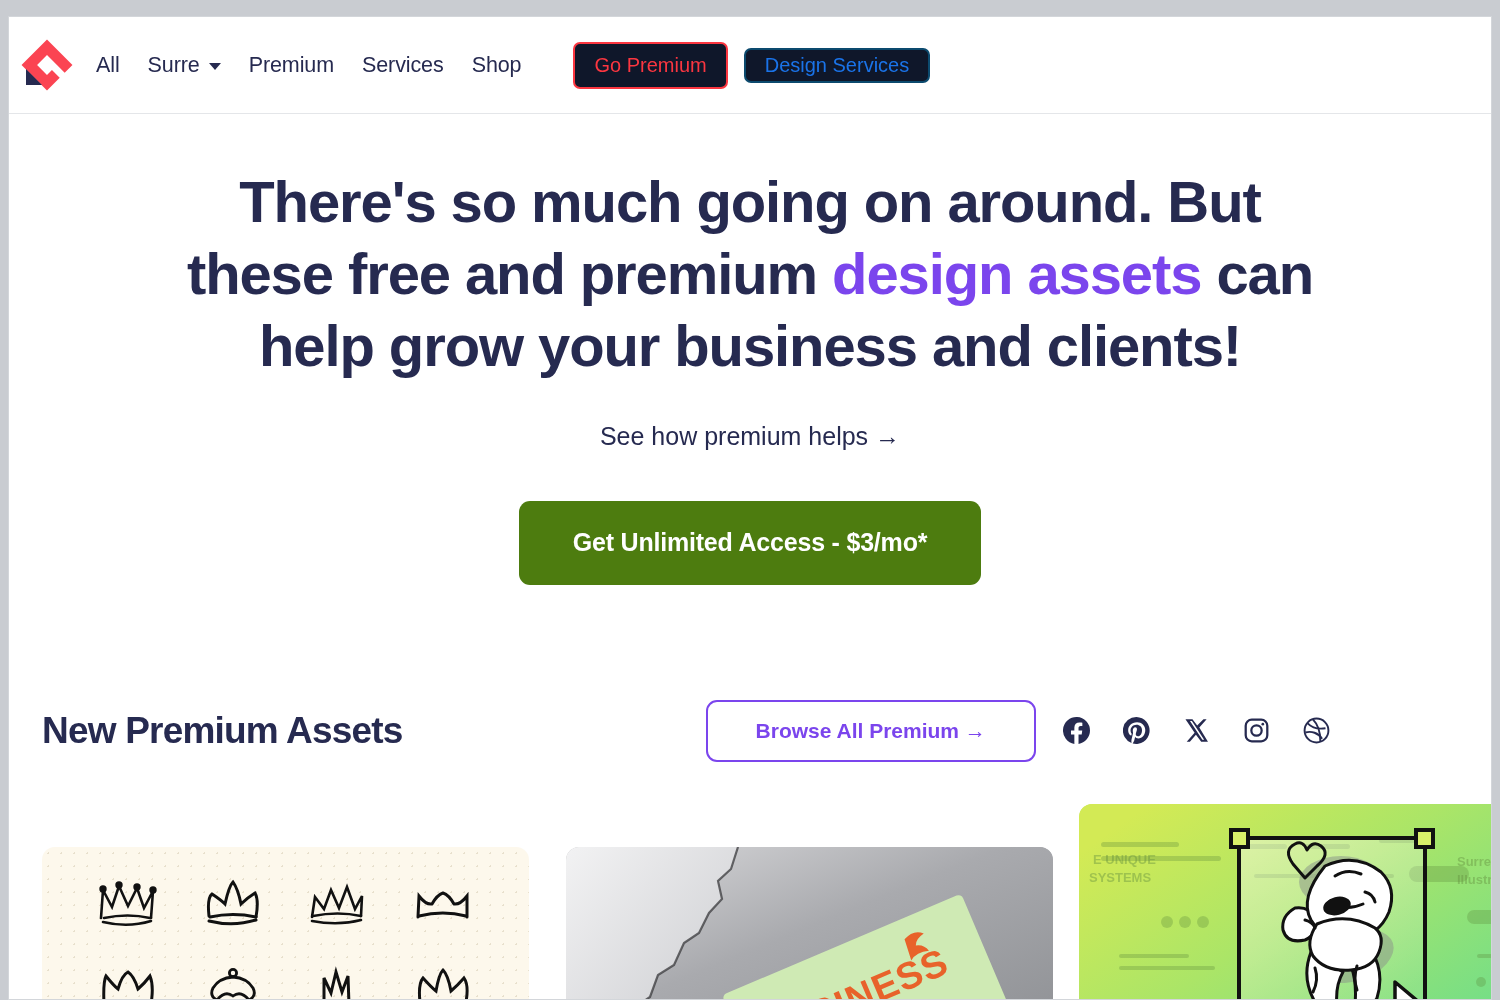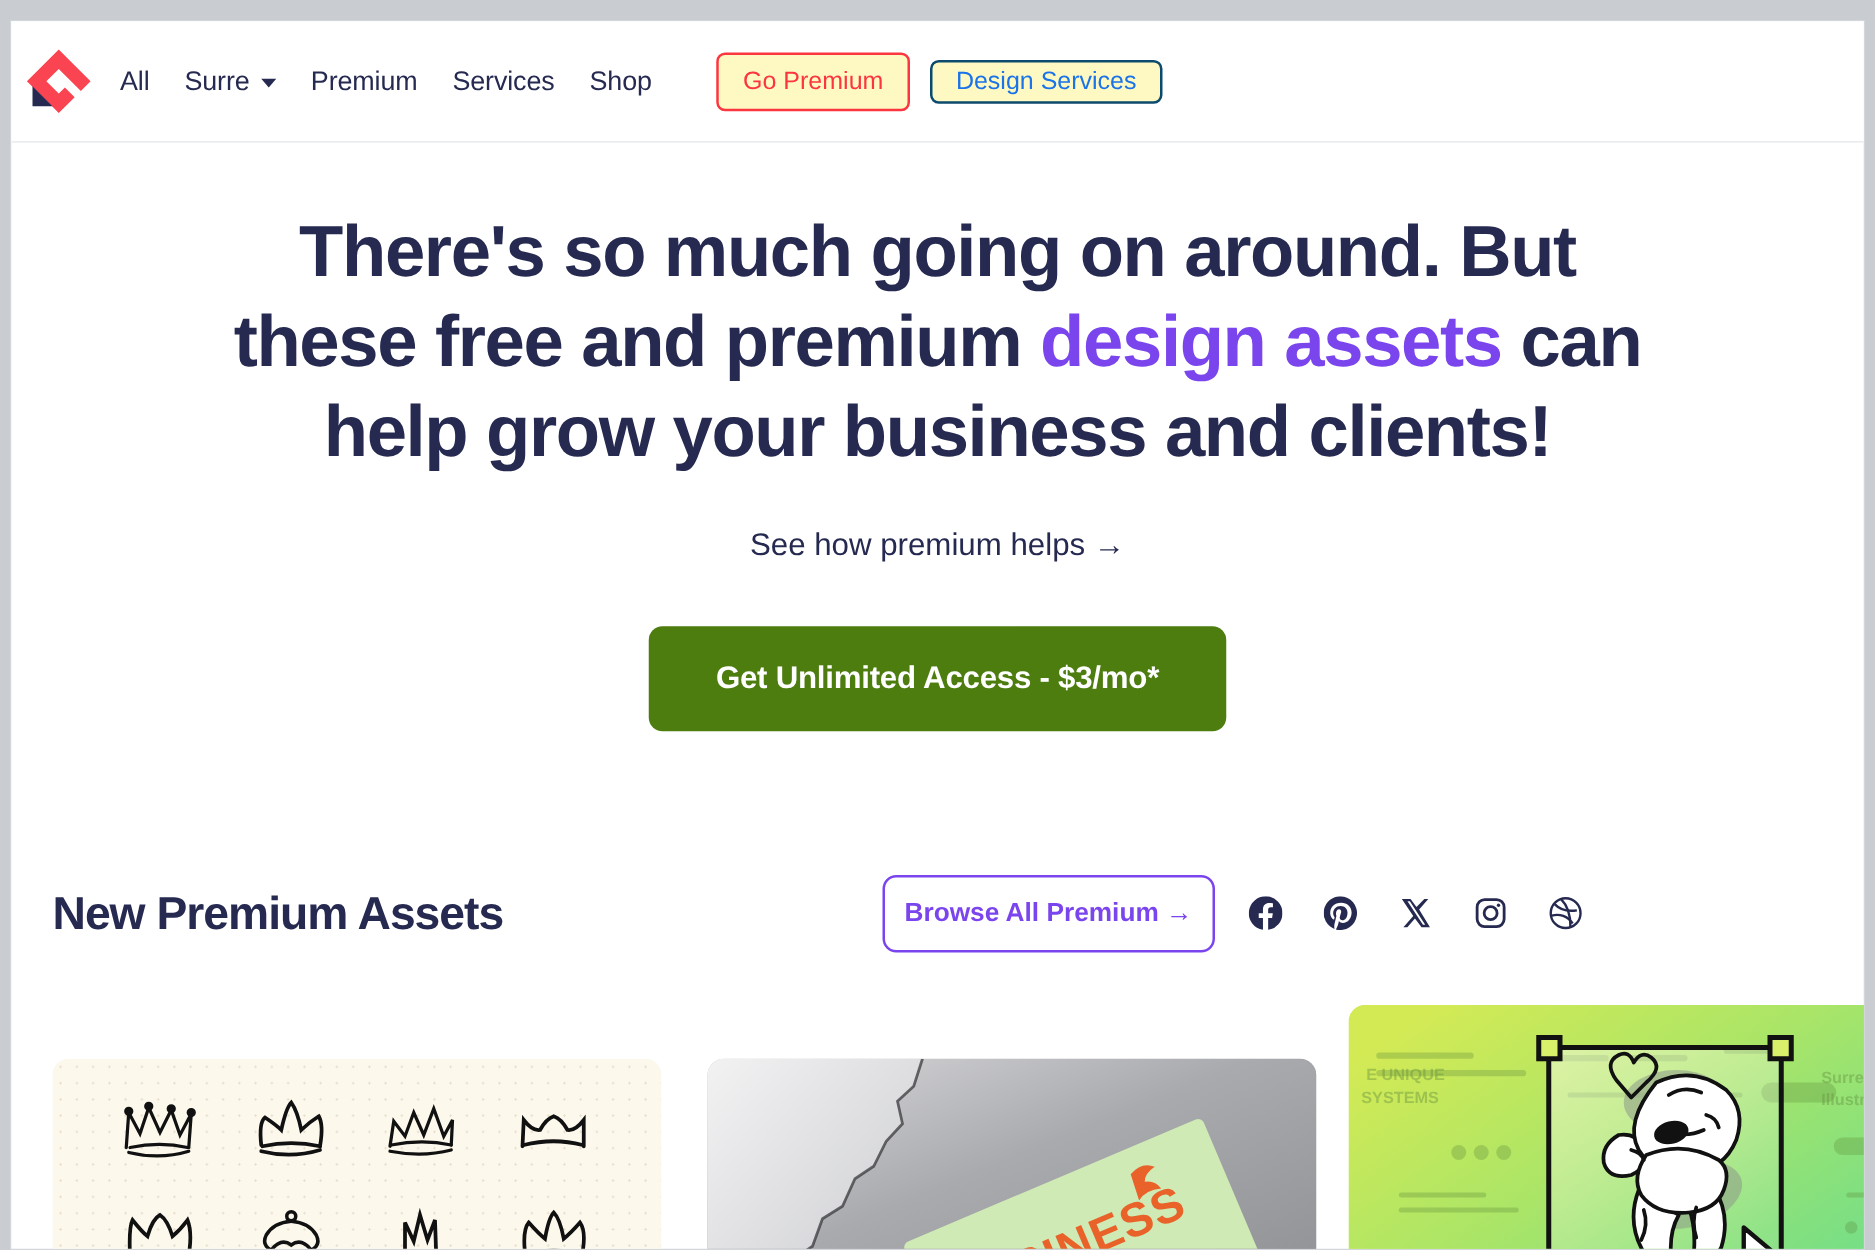--- a/index.html
+++ b/index.html
@@ -68,21 +68,21 @@
     display: flex;
     align-items: center;
     gap: 16px;
     margin-left: 52px;
   }
   .pill {
     border-radius: 7px;
     font-size: 20px;
     white-space: nowrap;
     cursor: pointer;
-    background: #fef9c3;
+    background: #0f172a;
     display: flex;
     align-items: center;
     justify-content: center;
   }
   #btn-go-premium {
     border: 2px solid #fb3640;
     color: #fb3640;
     padding: 0 19px;
     height: 47px;
   }
@@ -188,21 +188,21 @@
     color: #262a50;
     letter-spacing: -0.8px;
     white-space: nowrap;
   }
   #btn-browse-all {
     margin-left: 303px;
     border: 2px solid #7b45ed;
     color: #7b45ed;
     border-radius: 11px;
     height: 62px;
-    padding: 0 16px;
+    padding: 0 48px;
     font-size: 21px;
     font-weight: bold;
     background: #fff;
   }
   #social-links {
     margin-left: 27px;
     display: flex;
     align-items: center;
     gap: 33px;
   }

